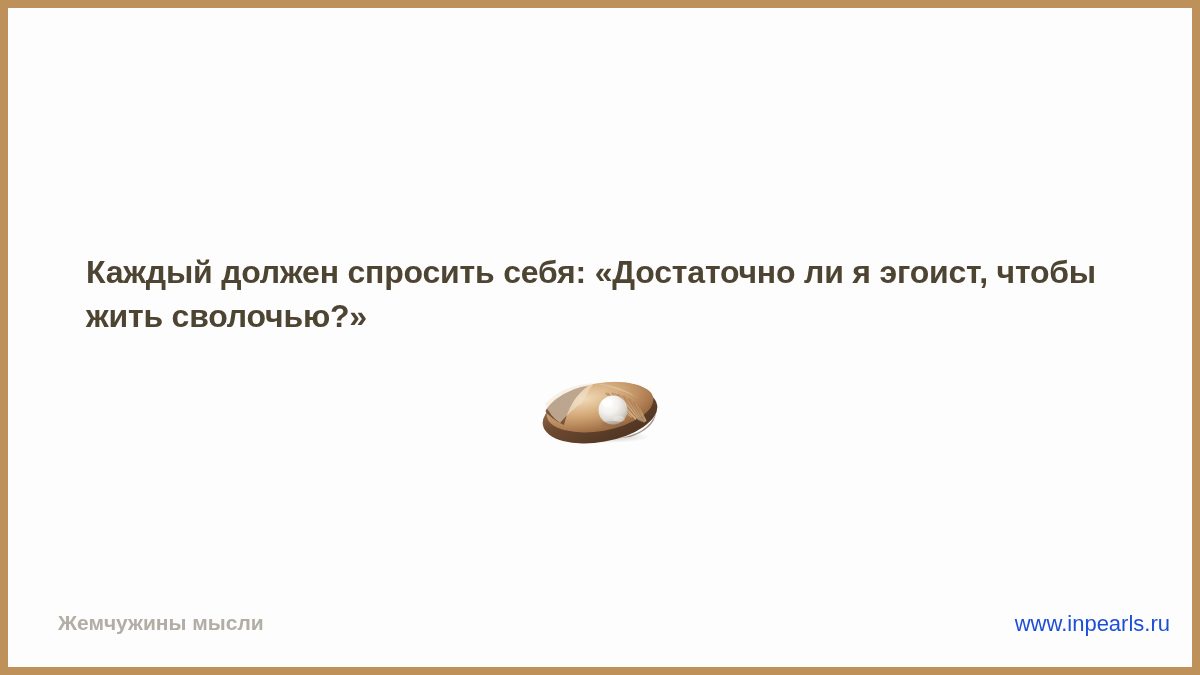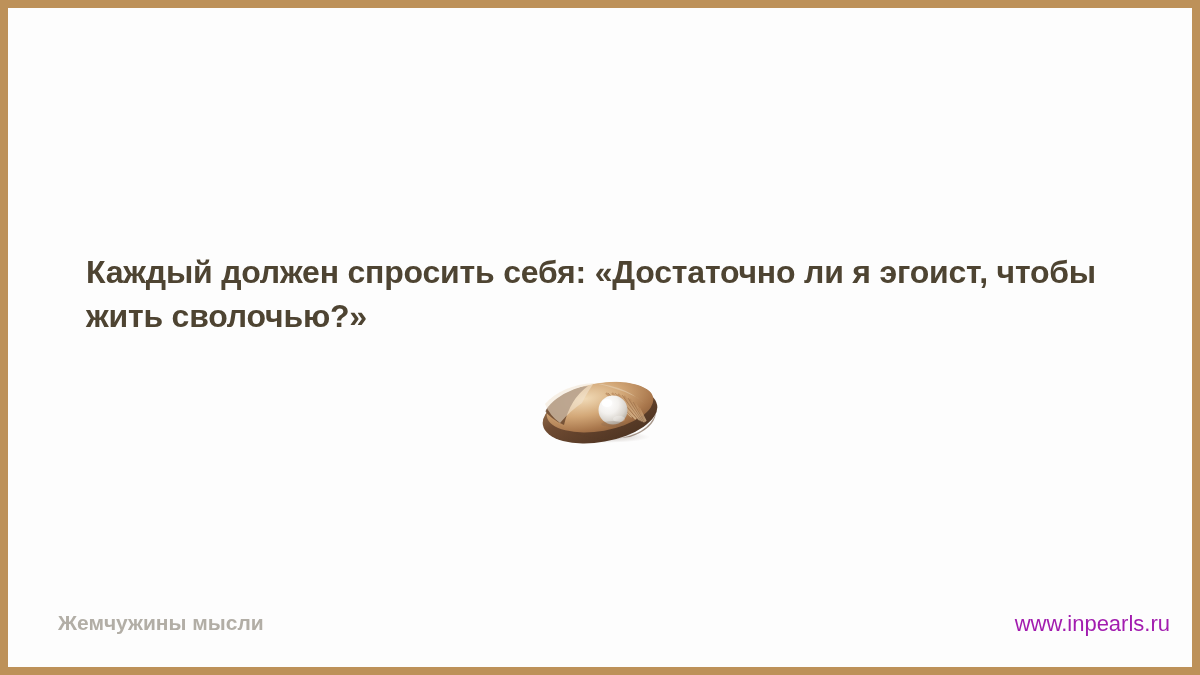--- a/index.html
+++ b/index.html
@@ -79,21 +79,21 @@
     font-size: 21px;
     font-weight: bold;
     color: #b2aea6;
     white-space: nowrap;
     text-decoration: none;
   }
 
   .footer-site {
     font-weight: normal;
     font-size: 22px;
-    color: #a21caf;
+    color: #1d4ed8;
   }
 </style>
 </head>
 <body>
 
 <div class="card">
 
   <div class="quote-area">
     <p class="quote-text">Каждый должен спросить себя: «Достаточно ли я эгоист, чтобы жить сволочью?»</p>
   </div>

